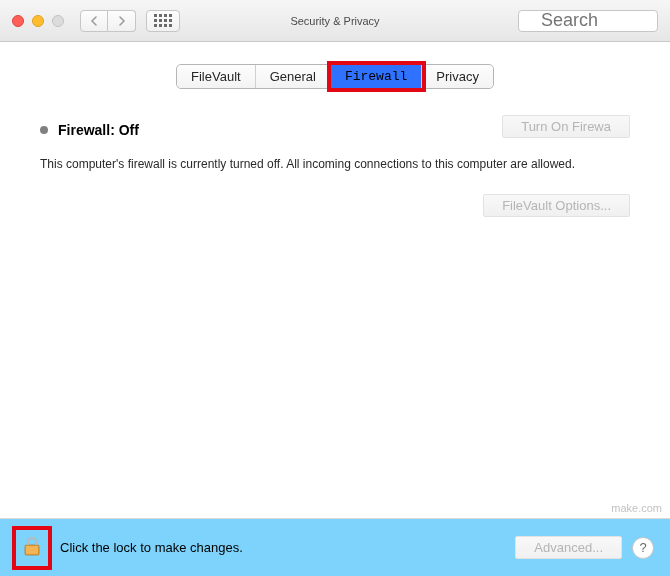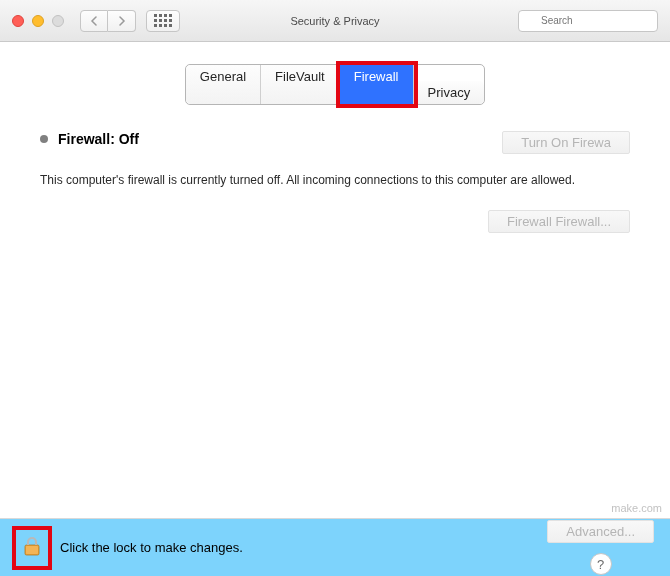--- a/index.html
+++ b/index.html
@@ -51,50 +51,50 @@
   .apps-grid span { width:3px; height:3px; background:#6a6a6a; }
   .title-text {
     position:absolute; left:0; right:0; text-align:center;
     font-size:11px; color:#4a4a4a; pointer-events:none;
   }
   .search-wrap { margin-left:auto; margin-right:12px; }
   .search {
     width:140px; height:22px;
     border:1px solid #c6c6c6; border-radius:4px;
     background:#fff; padding:0 6px 0 22px;
-    font-size:10px; color:#888;
+    font-size:18px; color:#888;
     position:relative;
   }
   .search-container { position:relative; }
   .search-icon {
     position:absolute; left:6px; top:50%; transform:translateY(-50%);
     width:12px; height:12px; color:#999;
     pointer-events:none;
   }
   
   .tabbar {
     display:flex; justify-content:center; margin-top:22px;
   }
   .tabs { display:flex; border:1px solid #b5b5b5; border-radius:5px; overflow:visible; background:#fff;}
   .tab {
     padding:4px 14px; font-size:13px; color:#262626;
     border-right:1px solid #cfcfcf; background:linear-gradient(#fdfdfd,#f3f3f3);
     cursor:default;
     position:relative;
   }
   .tab:first-child { border-radius:5px 0 0 5px; }
-  .tab:last-child { border-right:none; border-radius:0 5px 5px 0;margin-top:16px; }
-  .tab.active { background:#2f72ff; color:#ffffff; }
+  .tab:last-child { border-right:none; border-radius:0 5px 5px 0; }
+  .tab.active { background:#2f72ff; color:#000000;font-family:Liberation Mono, monospace; }
   .red-highlight {
     outline: 4px solid #e30613;
     z-index:5;
   }
   
   .content { padding:26px 40px 0 40px; }
-  .status-row { display:flex; align-items:flex-start; justify-content:space-between; }
+  .status-row { display:flex; align-items:flex-end; justify-content:space-between; }
   .status-left { display:flex; align-items:center; gap:10px; }
   .radio-dot {
     width:8px; height:8px; border-radius:50%;
     background:#808080;
   }
   .status-label { font-weight:600; font-size:14px; }
   .mac-button {
     padding:3px 18px; font-size:13px; color:#b5b5b5;
     background:linear-gradient(#f8f8f8,#f0f0f0);
     border:1px solid #e2e2e2; border-radius:2px;
@@ -112,21 +112,21 @@
   }
   .lock-wrap {
     display:flex; align-items:center; gap:12px;
   }
   .lock-box {
     width:32px; height:36px;
     outline:4px solid #e30613;
     display:flex; align-items:center; justify-content:center;
   }
   .lock-icon svg { width:24px; height:24px; }
-  .footer-right { margin-left:auto; display:flex; align-items:center; gap:10px;flex-direction:column; }
+  .footer-right { margin-left:auto; display:flex; align-items:center; gap:10px; }
   .help-btn {
     width:22px; height:22px; border-radius:50%;
     border:1px solid #c6c6c6; background:#fff;
     display:flex; align-items:center; justify-content:center;
     color:#6a6a6a; font-size:13px;
   }
   .watermark {
     position:absolute; right:8px; bottom:62px;
     font-size:11px; color:#c2c2c2;
   }
@@ -177,38 +177,38 @@
             <line x1="10.5" y1="10.5" x2="14" y2="14" stroke="currentColor" stroke-width="1.3" stroke-linecap="round"></line>
           </svg>
       </span>
       <input class="search" placeholder="Search" style="">
     </div>
   </div>
 </div>
 
 <div class="tabbar">
   <div class="tabs">
+    <div class="tab">FileVault</div>
     <div class="tab">General</div>
-    <div class="tab">FileVault</div>
     <div class="tab active red-highlight">Firewall</div>
     <div class="tab">Privacy</div>
   </div>
 </div>
 
 <div class="content">
   <div class="status-row">
     <div class="status-left">
       <div class="radio-dot"></div>
       <div class="status-label">Firewall: Off</div>
     </div>
     <button class="mac-button">Turn On Firewa</button>
   </div>
   <div class="description">This computer's firewall is currently turned off. All incoming connections to this computer are allowed.</div>
   <div class="options-row">
-    <button class="mac-button">Firewall Firewall...</button>
+    <button class="mac-button">FileVault Options...</button>
   </div>
 </div>
 
 <div class="watermark">make.com</div>
 
 <div class="footer">
   <div class="lock-wrap">
     <div class="lock-box">
       <span class="lock-icon">
         <svg viewBox="0 0 24 24">

